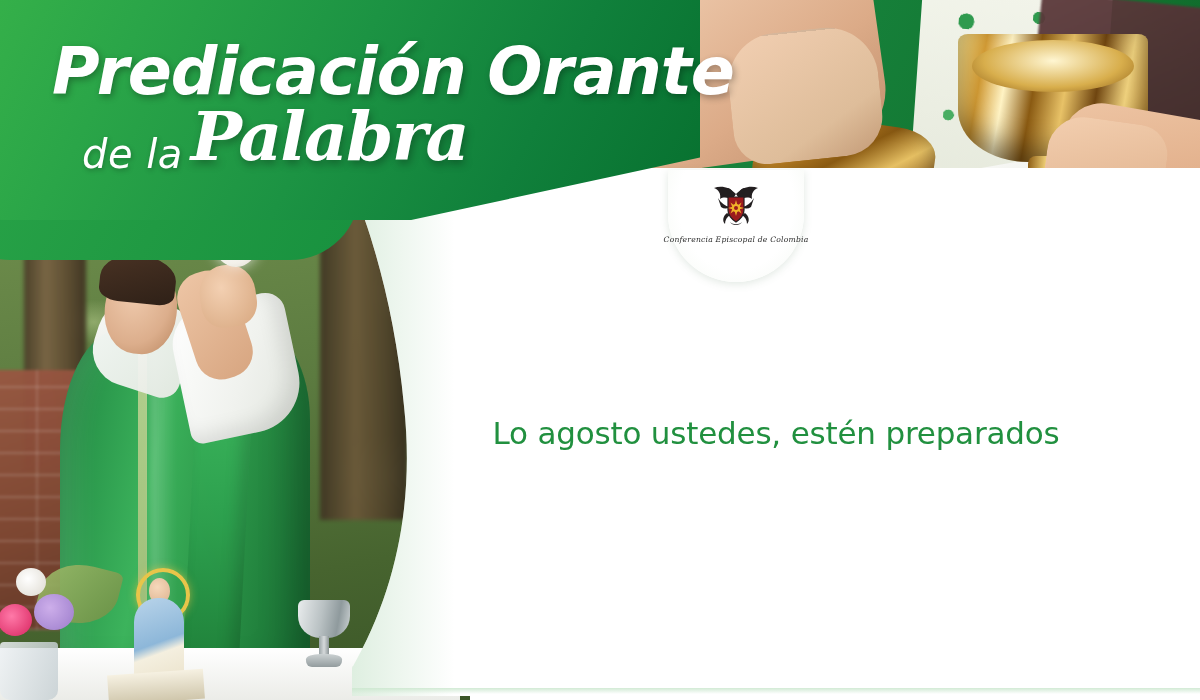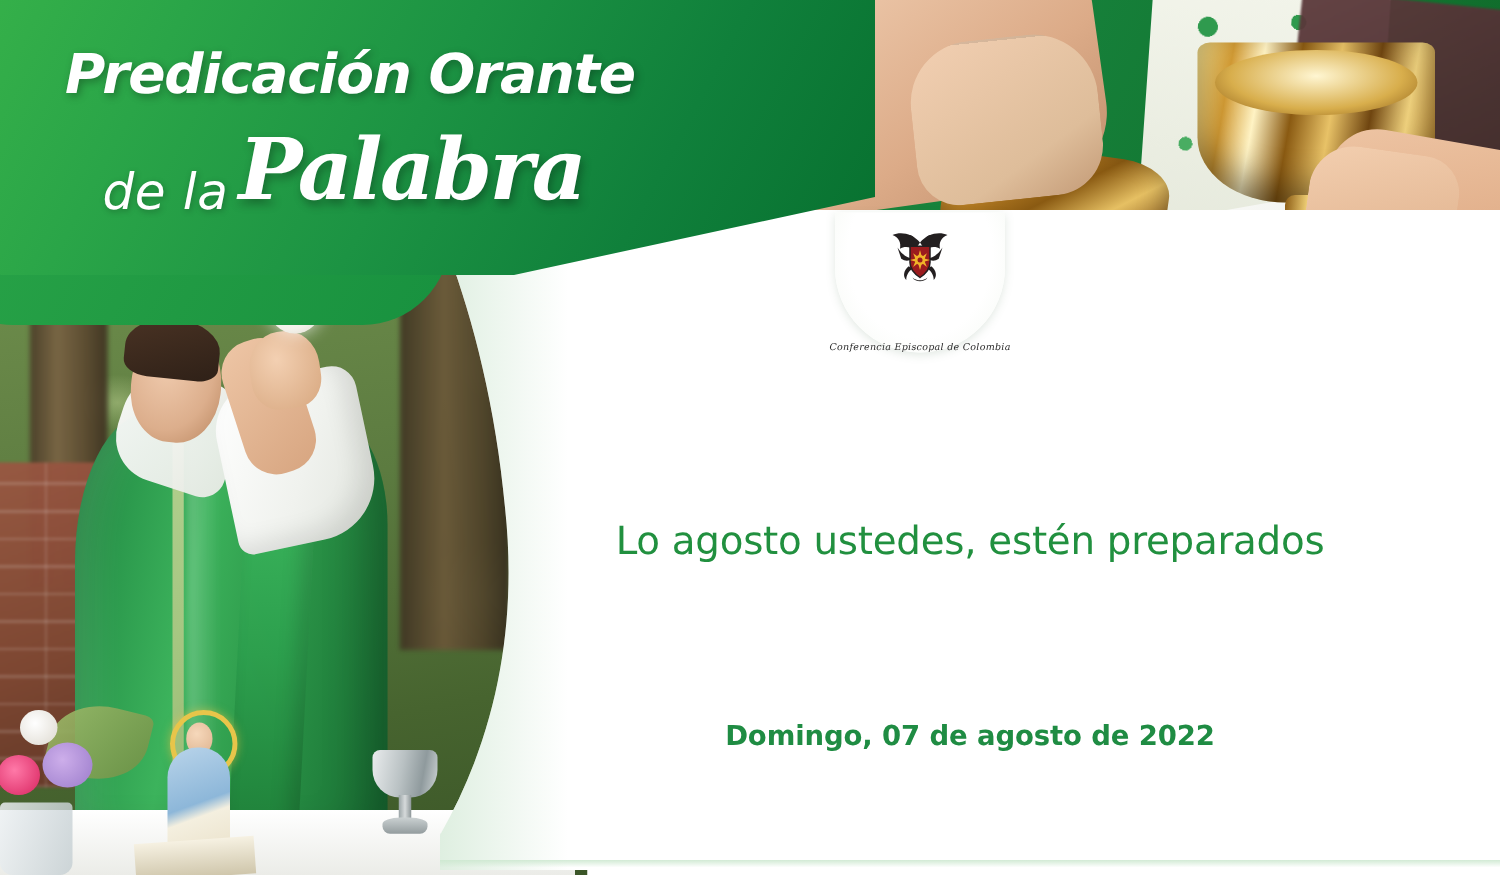--- a/index.html
+++ b/index.html
@@ -192,21 +192,21 @@
   #banner-round{
     position:absolute;left:-60px;top:110px;width:420px;height:150px;
     background:linear-gradient(118deg,#2aa548,#18913f);
     border-radius:0 0 70px 70px;
   }
   #banner-text{position:absolute;left:0;top:0;width:700px;height:230px;}
   #title-main{
     position:absolute;left:52px;top:34px;
     font-family:"DejaVu Sans",sans-serif;
     font-weight:700;font-style:italic;
-    font-size:44px;letter-spacing:-1px;color:#ffffff;
+    font-size:65px;letter-spacing:-1px;color:#ffffff;
     text-shadow:2px 3px 7px rgba(0,0,0,.3);
     white-space:nowrap;
   }
   #title-sub{position:absolute;left:82px;top:96px;white-space:nowrap;}
   #title-dela{
     font-family:"DejaVu Sans",sans-serif;font-style:italic;font-weight:300;
     font-size:40px;color:#ffffff;letter-spacing:.5px;
     text-shadow:1px 2px 5px rgba(0,0,0,.26);
     vertical-align:-8px;
   }
@@ -242,21 +242,21 @@
     position:absolute;left:352px;top:688px;width:848px;height:6px;
     background:linear-gradient(180deg,rgba(205,232,208,.9),rgba(255,255,255,0));
   }
 
   
   #logo-badge{
     position:absolute;left:668px;top:170px;width:136px;height:112px;
     background:radial-gradient(ellipse at 50% 30%,#ffffff 60%,#f4f8f2 100%);
     border-radius:0 0 68px 68px;
     box-shadow:0 2px 8px rgba(90,130,95,.18);
-    display:flex;flex-direction:column;align-items:center;justify-content:space-between;
+    display:flex;flex-direction:column;align-items:center;justify-content:flex-start;
     padding-top:14px;box-sizing:border-box;
   }
   #logo-crest{width:56px;height:48px;}
   #logo-caption{
     margin-top:3px;
     font-family:"DejaVu Serif",serif;font-style:italic;
     font-size:7.5px;color:#2b2b2b;letter-spacing:.2px;white-space:nowrap;
     transform:scaleX(1.02);
   }
 
@@ -382,15 +382,14 @@
       <circle cx="56" cy="48" r="4" fill="#9b1b1e"></circle>
 
       <path d="M44 76 C48 84 64 84 68 76 C62 82 50 82 44 76 Z" fill="#231f20"></path>
       <path d="M38 58 C30 64 28 74 34 80 C34 72 38 66 44 62 Z" fill="#231f20"></path>
       <path d="M74 58 C82 64 84 74 78 80 C78 72 74 66 68 62 Z" fill="#231f20"></path>
     </svg>
     <div id="logo-caption">Conferencia Episcopal de Colombia</div>
   </div>
 
   <div id="reflection-title">Lo agosto ustedes, estén preparados</div>
-  <div id="reflection-date">Domingo, 07 de agosto de 2022</div>
 
 </div>
 
 </body></html>

